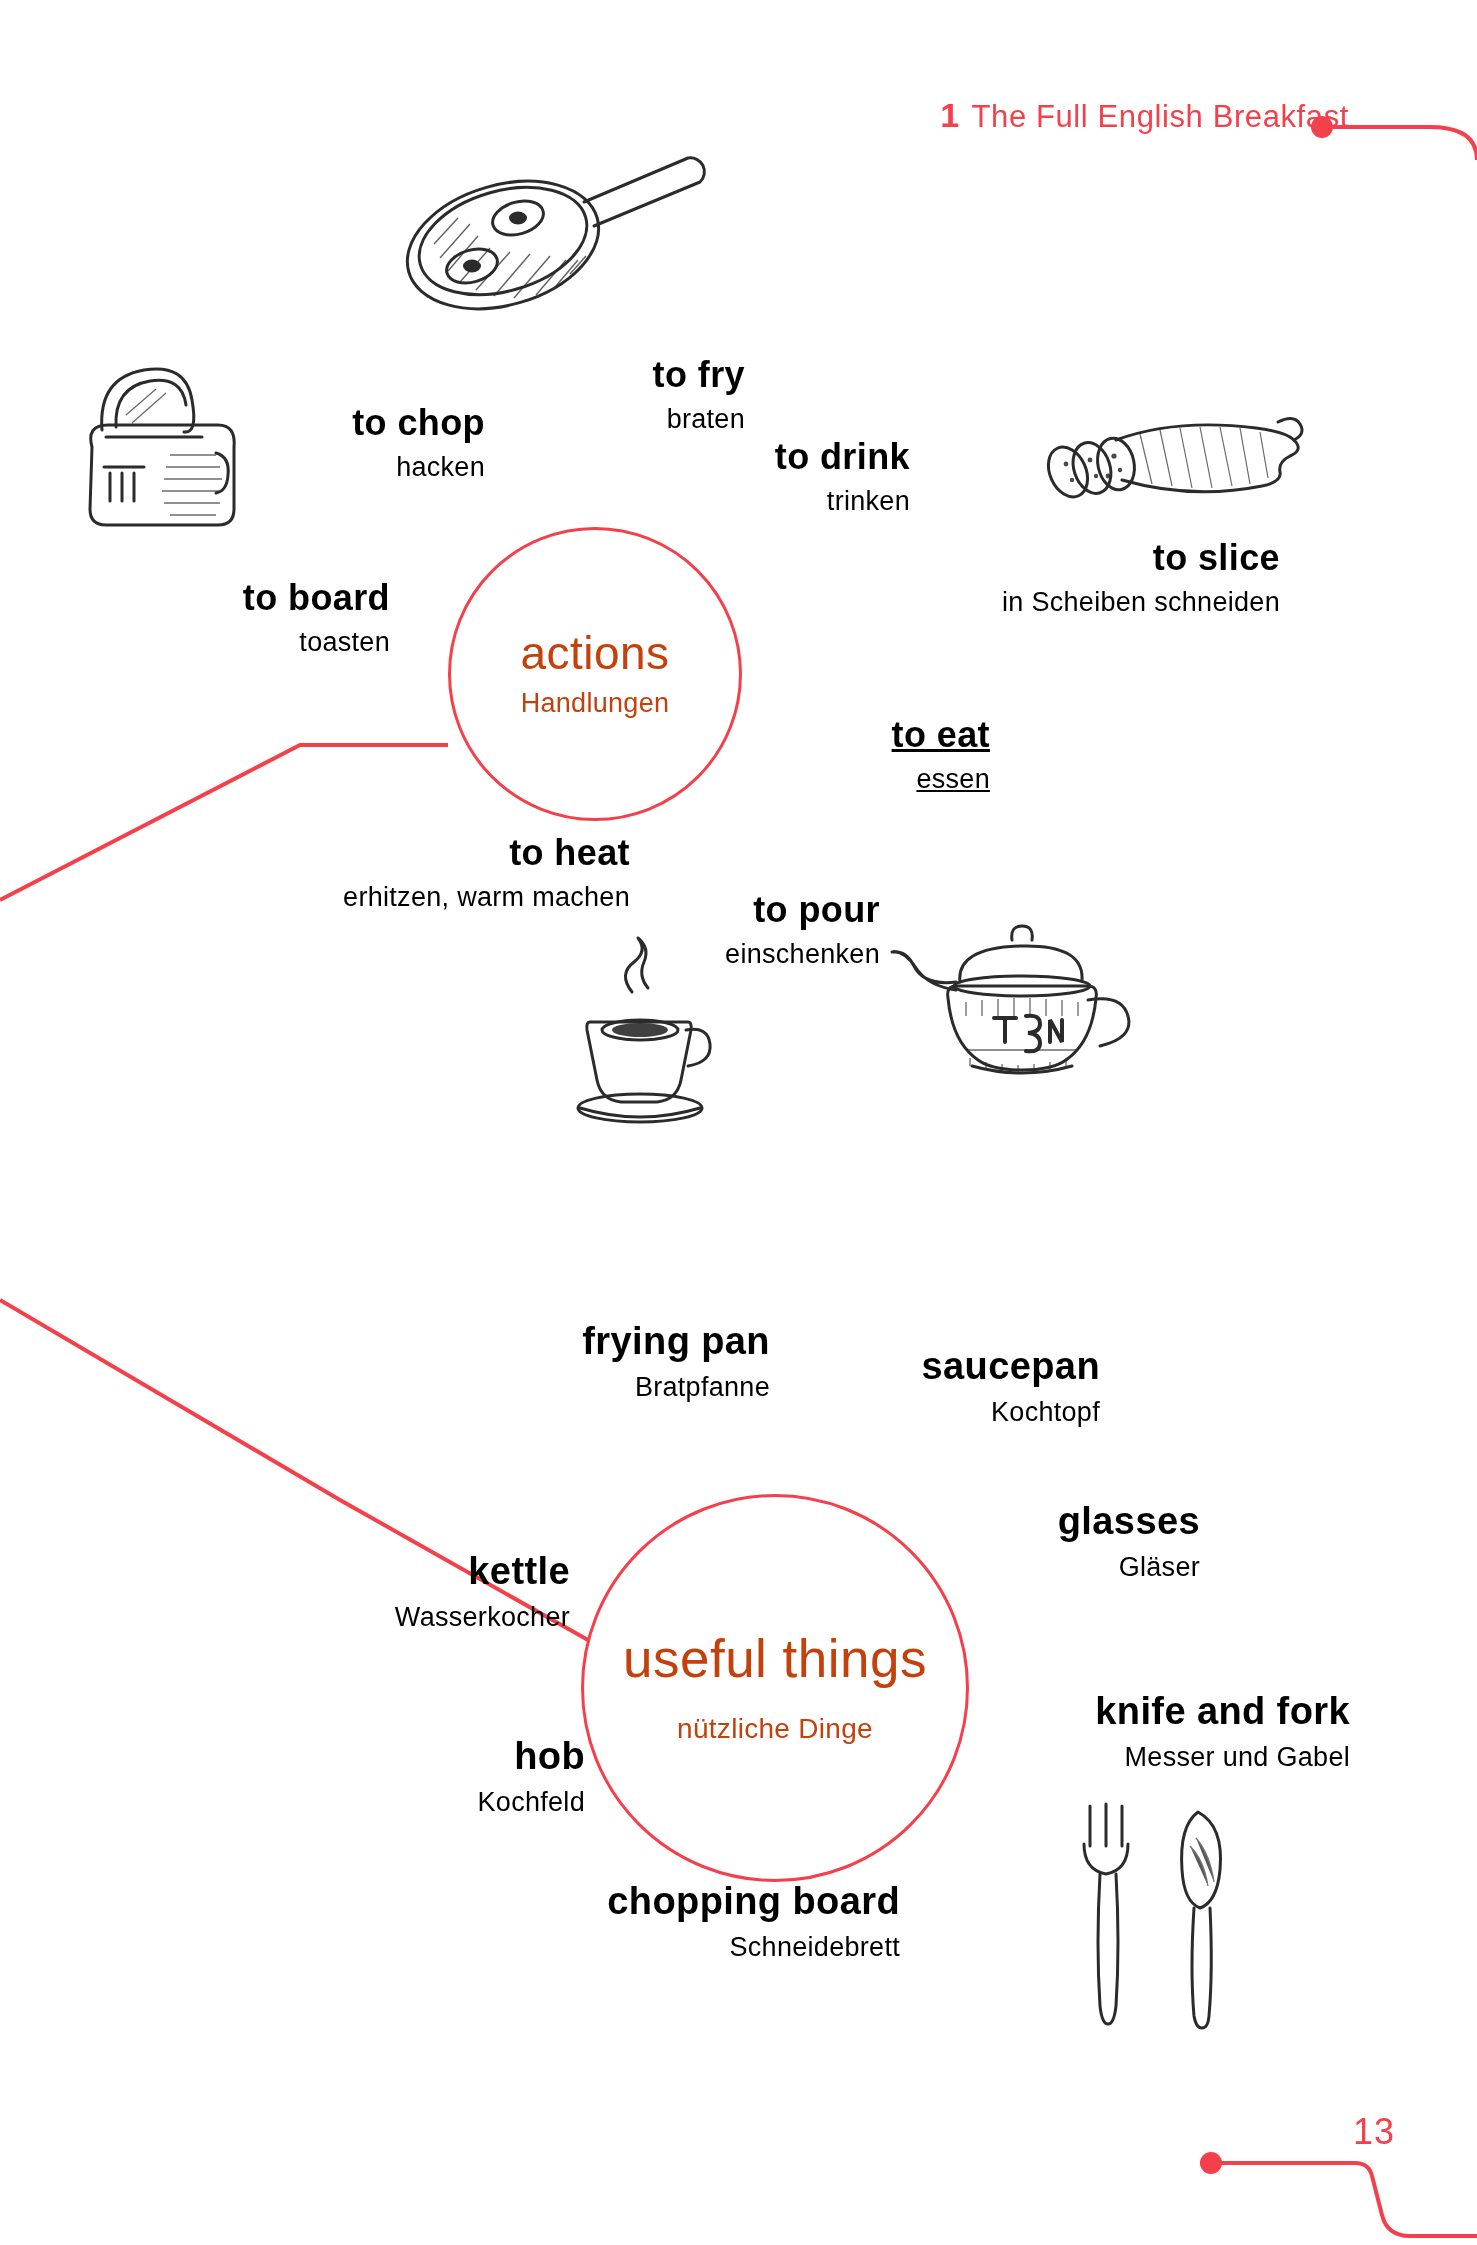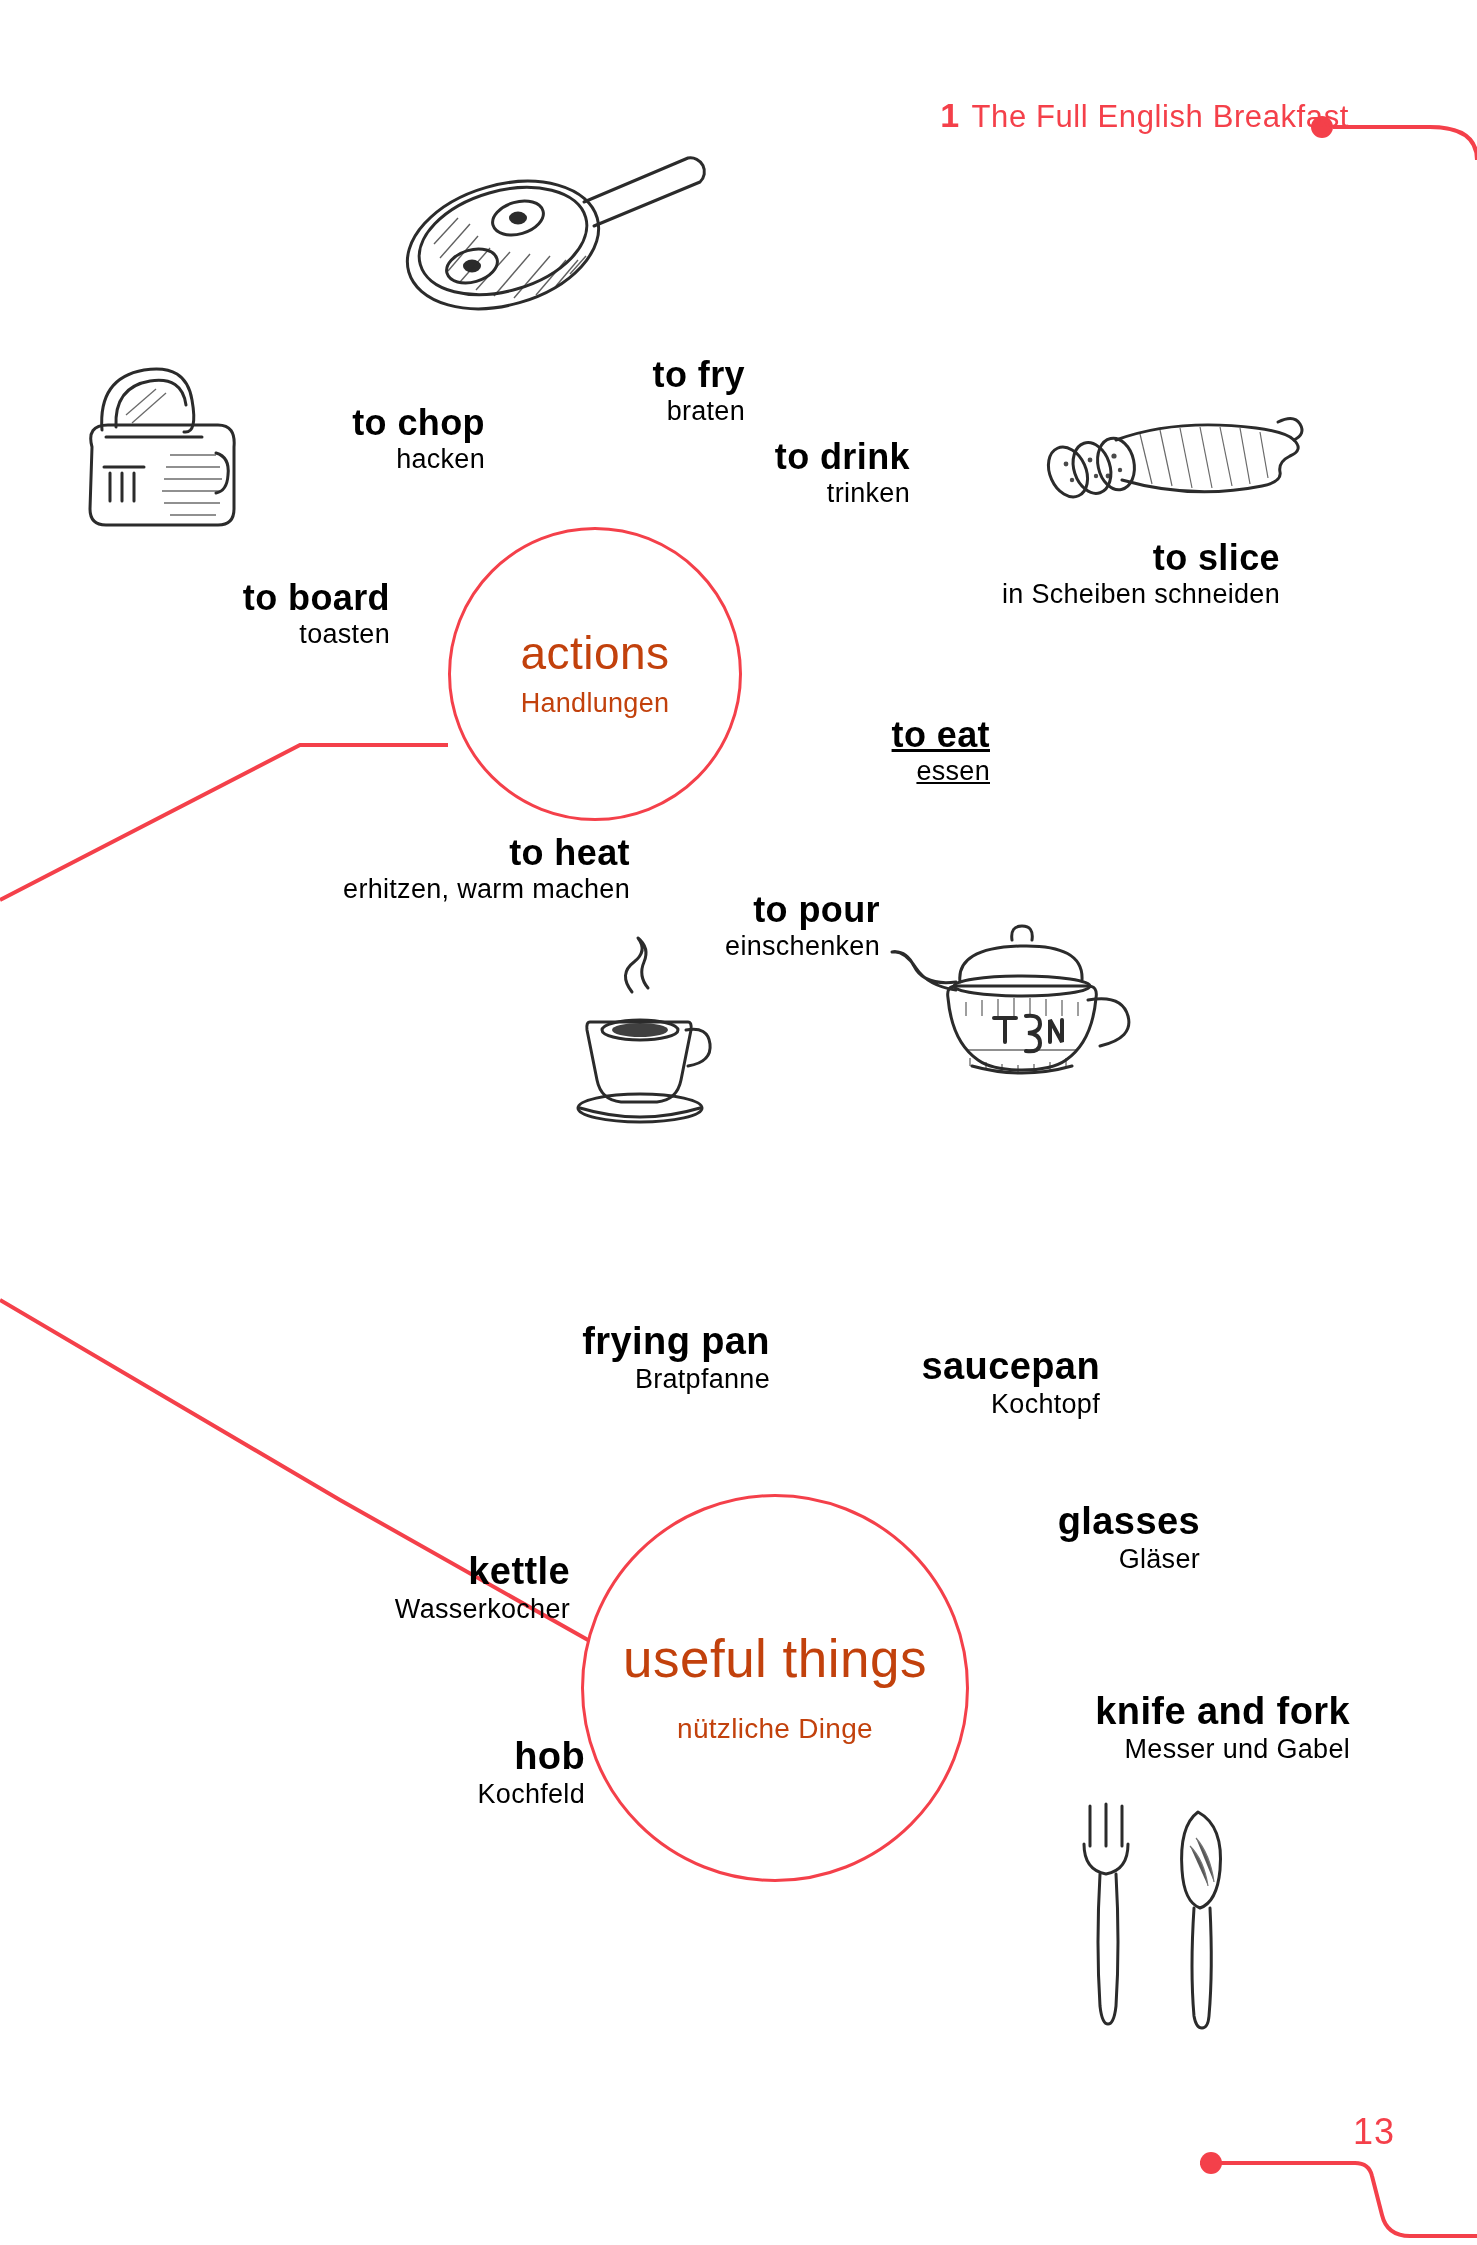--- a/index.html
+++ b/index.html
@@ -95,21 +95,21 @@
     font-size: 36px;
     letter-spacing: 0.4px;
     line-height: 1.12;
   }
   .word .de {
     display: block;
     font-weight: normal;
     font-size: 27px;
     letter-spacing: 0.3px;
     line-height: 1.25;
-    margin-top: 0;
+    margin-top: 8px;
   }
   .word.big .en { font-size: 38px; }
 
   
   .page-num {
     position: absolute;
     right: 82px;
     bottom: 92px;
     color: #f4404a;
     font-size: 36px;
@@ -359,16 +359,20 @@
   <div class="word big" style="left:990px; top:1690px; width:360px;">
     <span class="en">knife and fork</span>
     <span class="de">Messer und Gabel</span>
   </div>
 
   <div class="word big" style="left:355px; top:1735px; width:230px;">
     <span class="en">hob</span>
     <span class="de">Kochfeld</span>
   </div>
 
+  <div class="word big" style="left:500px; top:1880px; width:400px;">
+    <span class="en">chopping board</span>
+    <span class="de">Schneidebrett</span>
+  </div>
 
   <div class="page-num">13</div>
 
 </div>
 
 </body></html>

